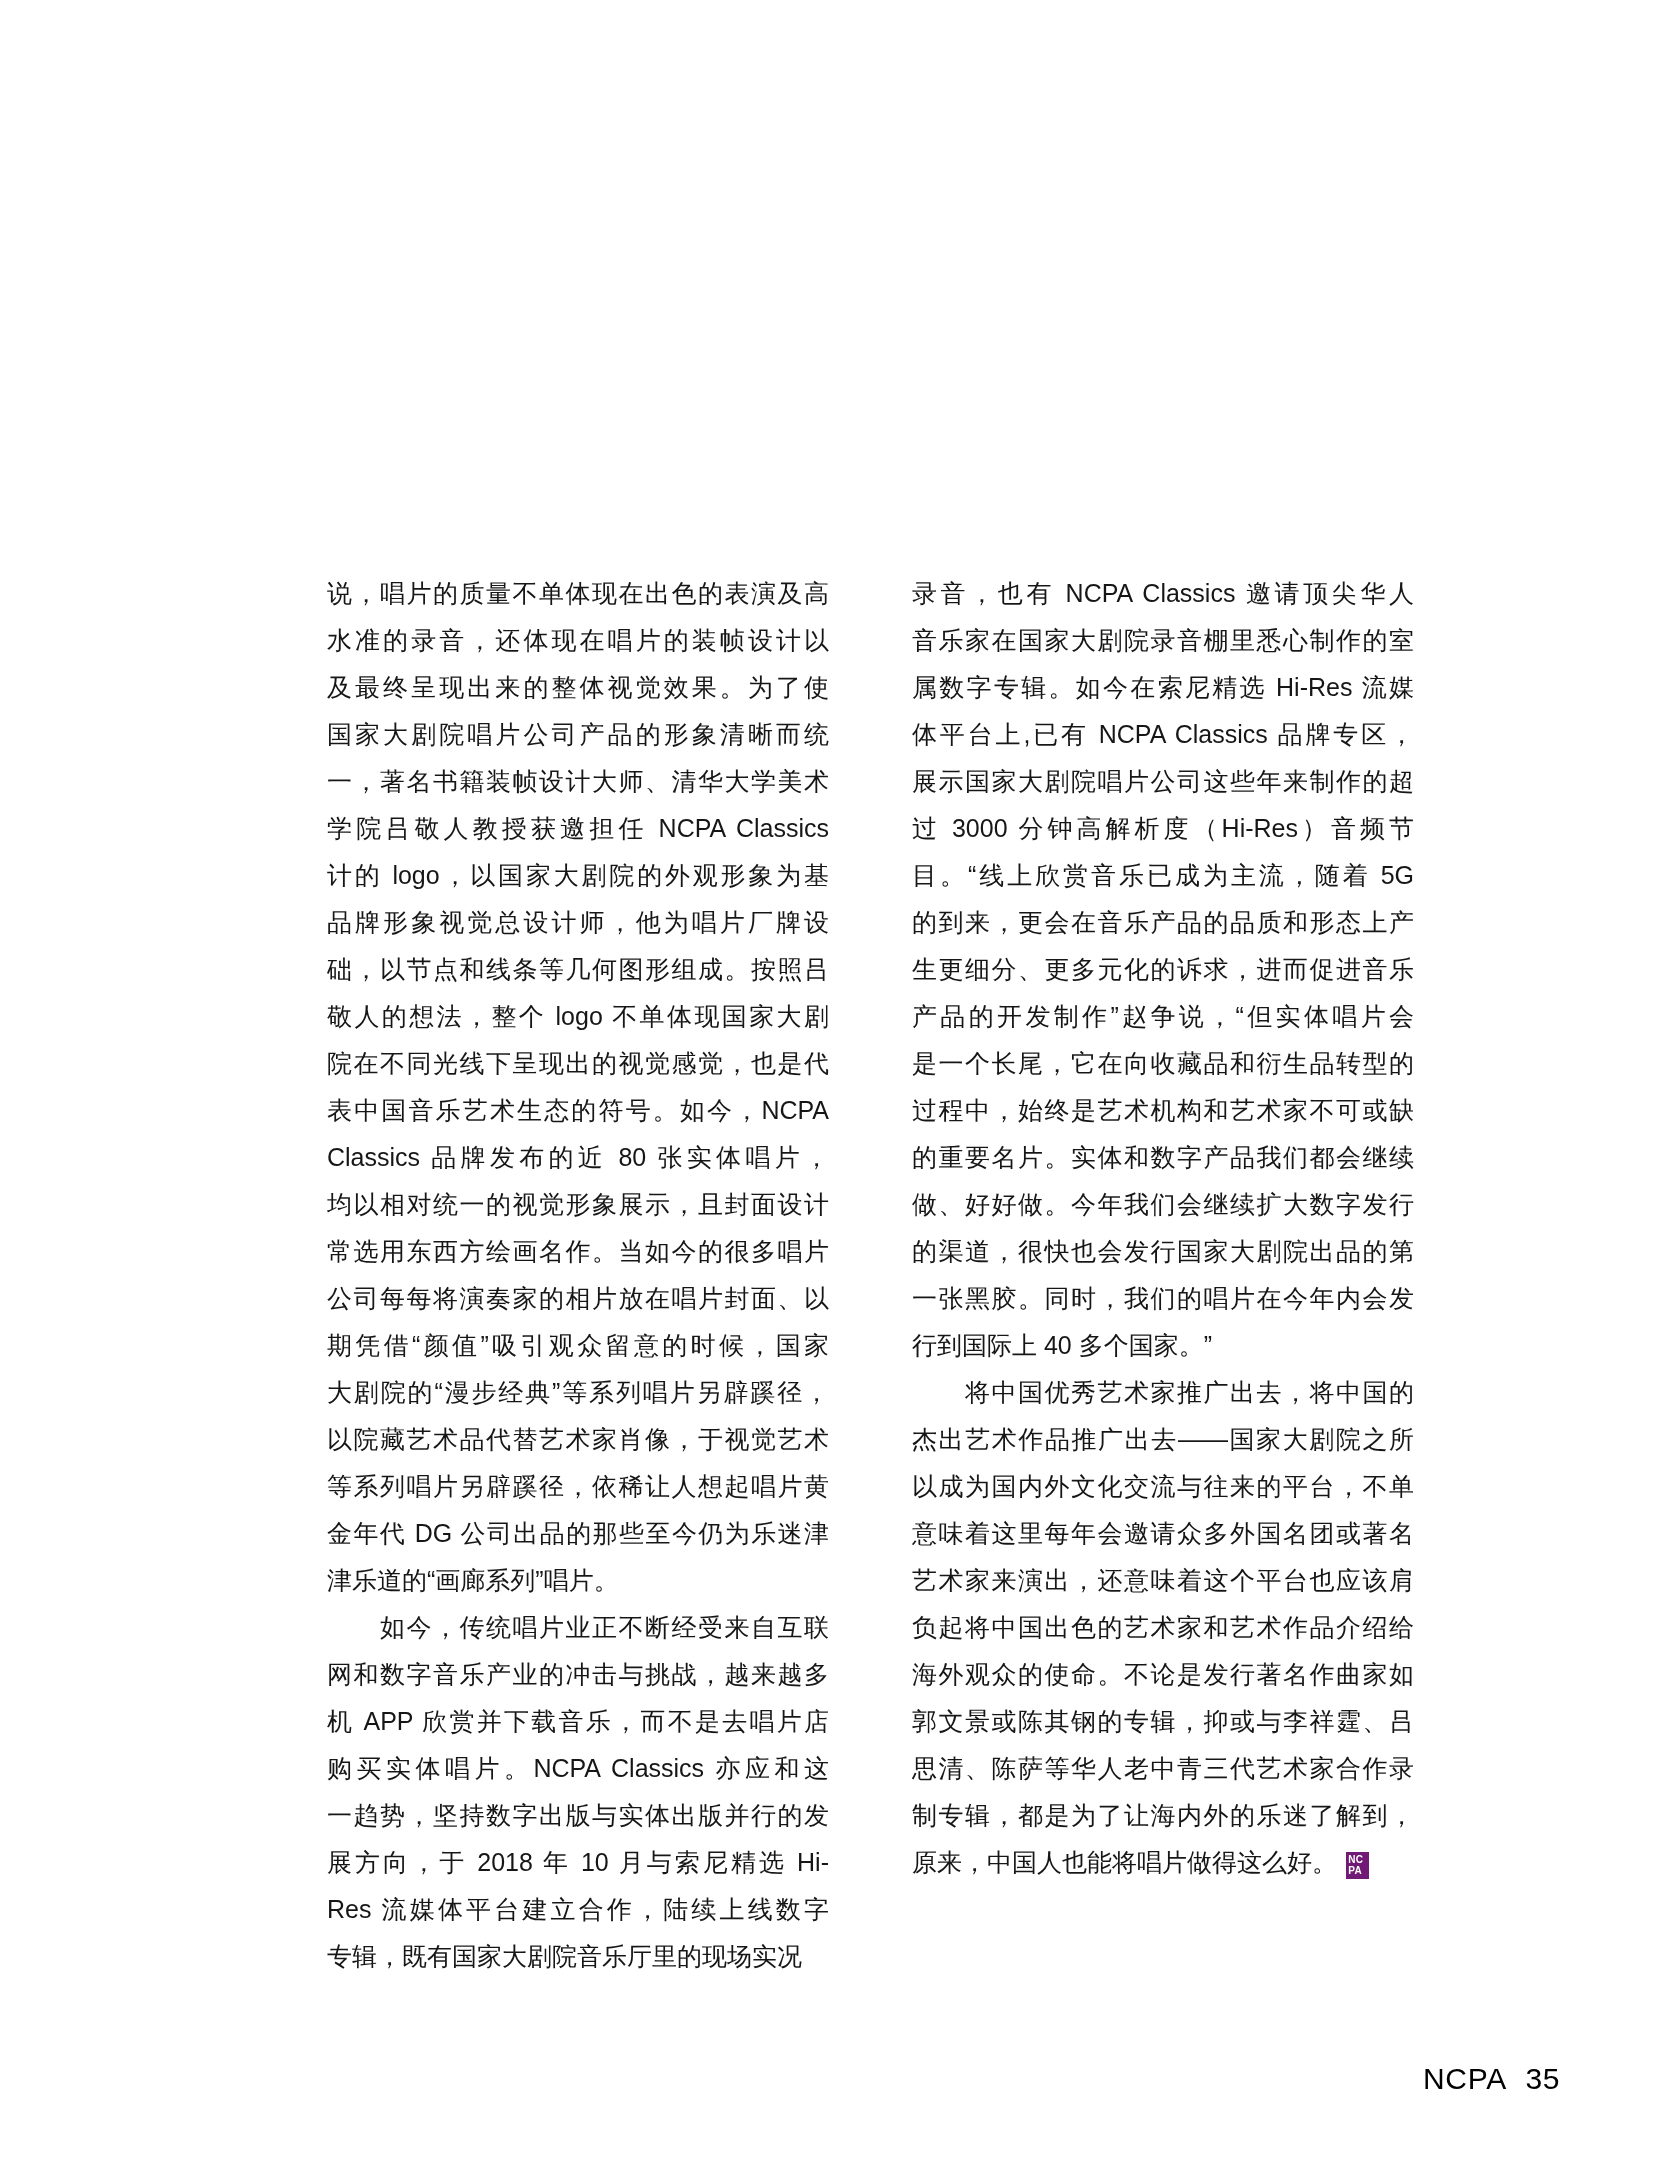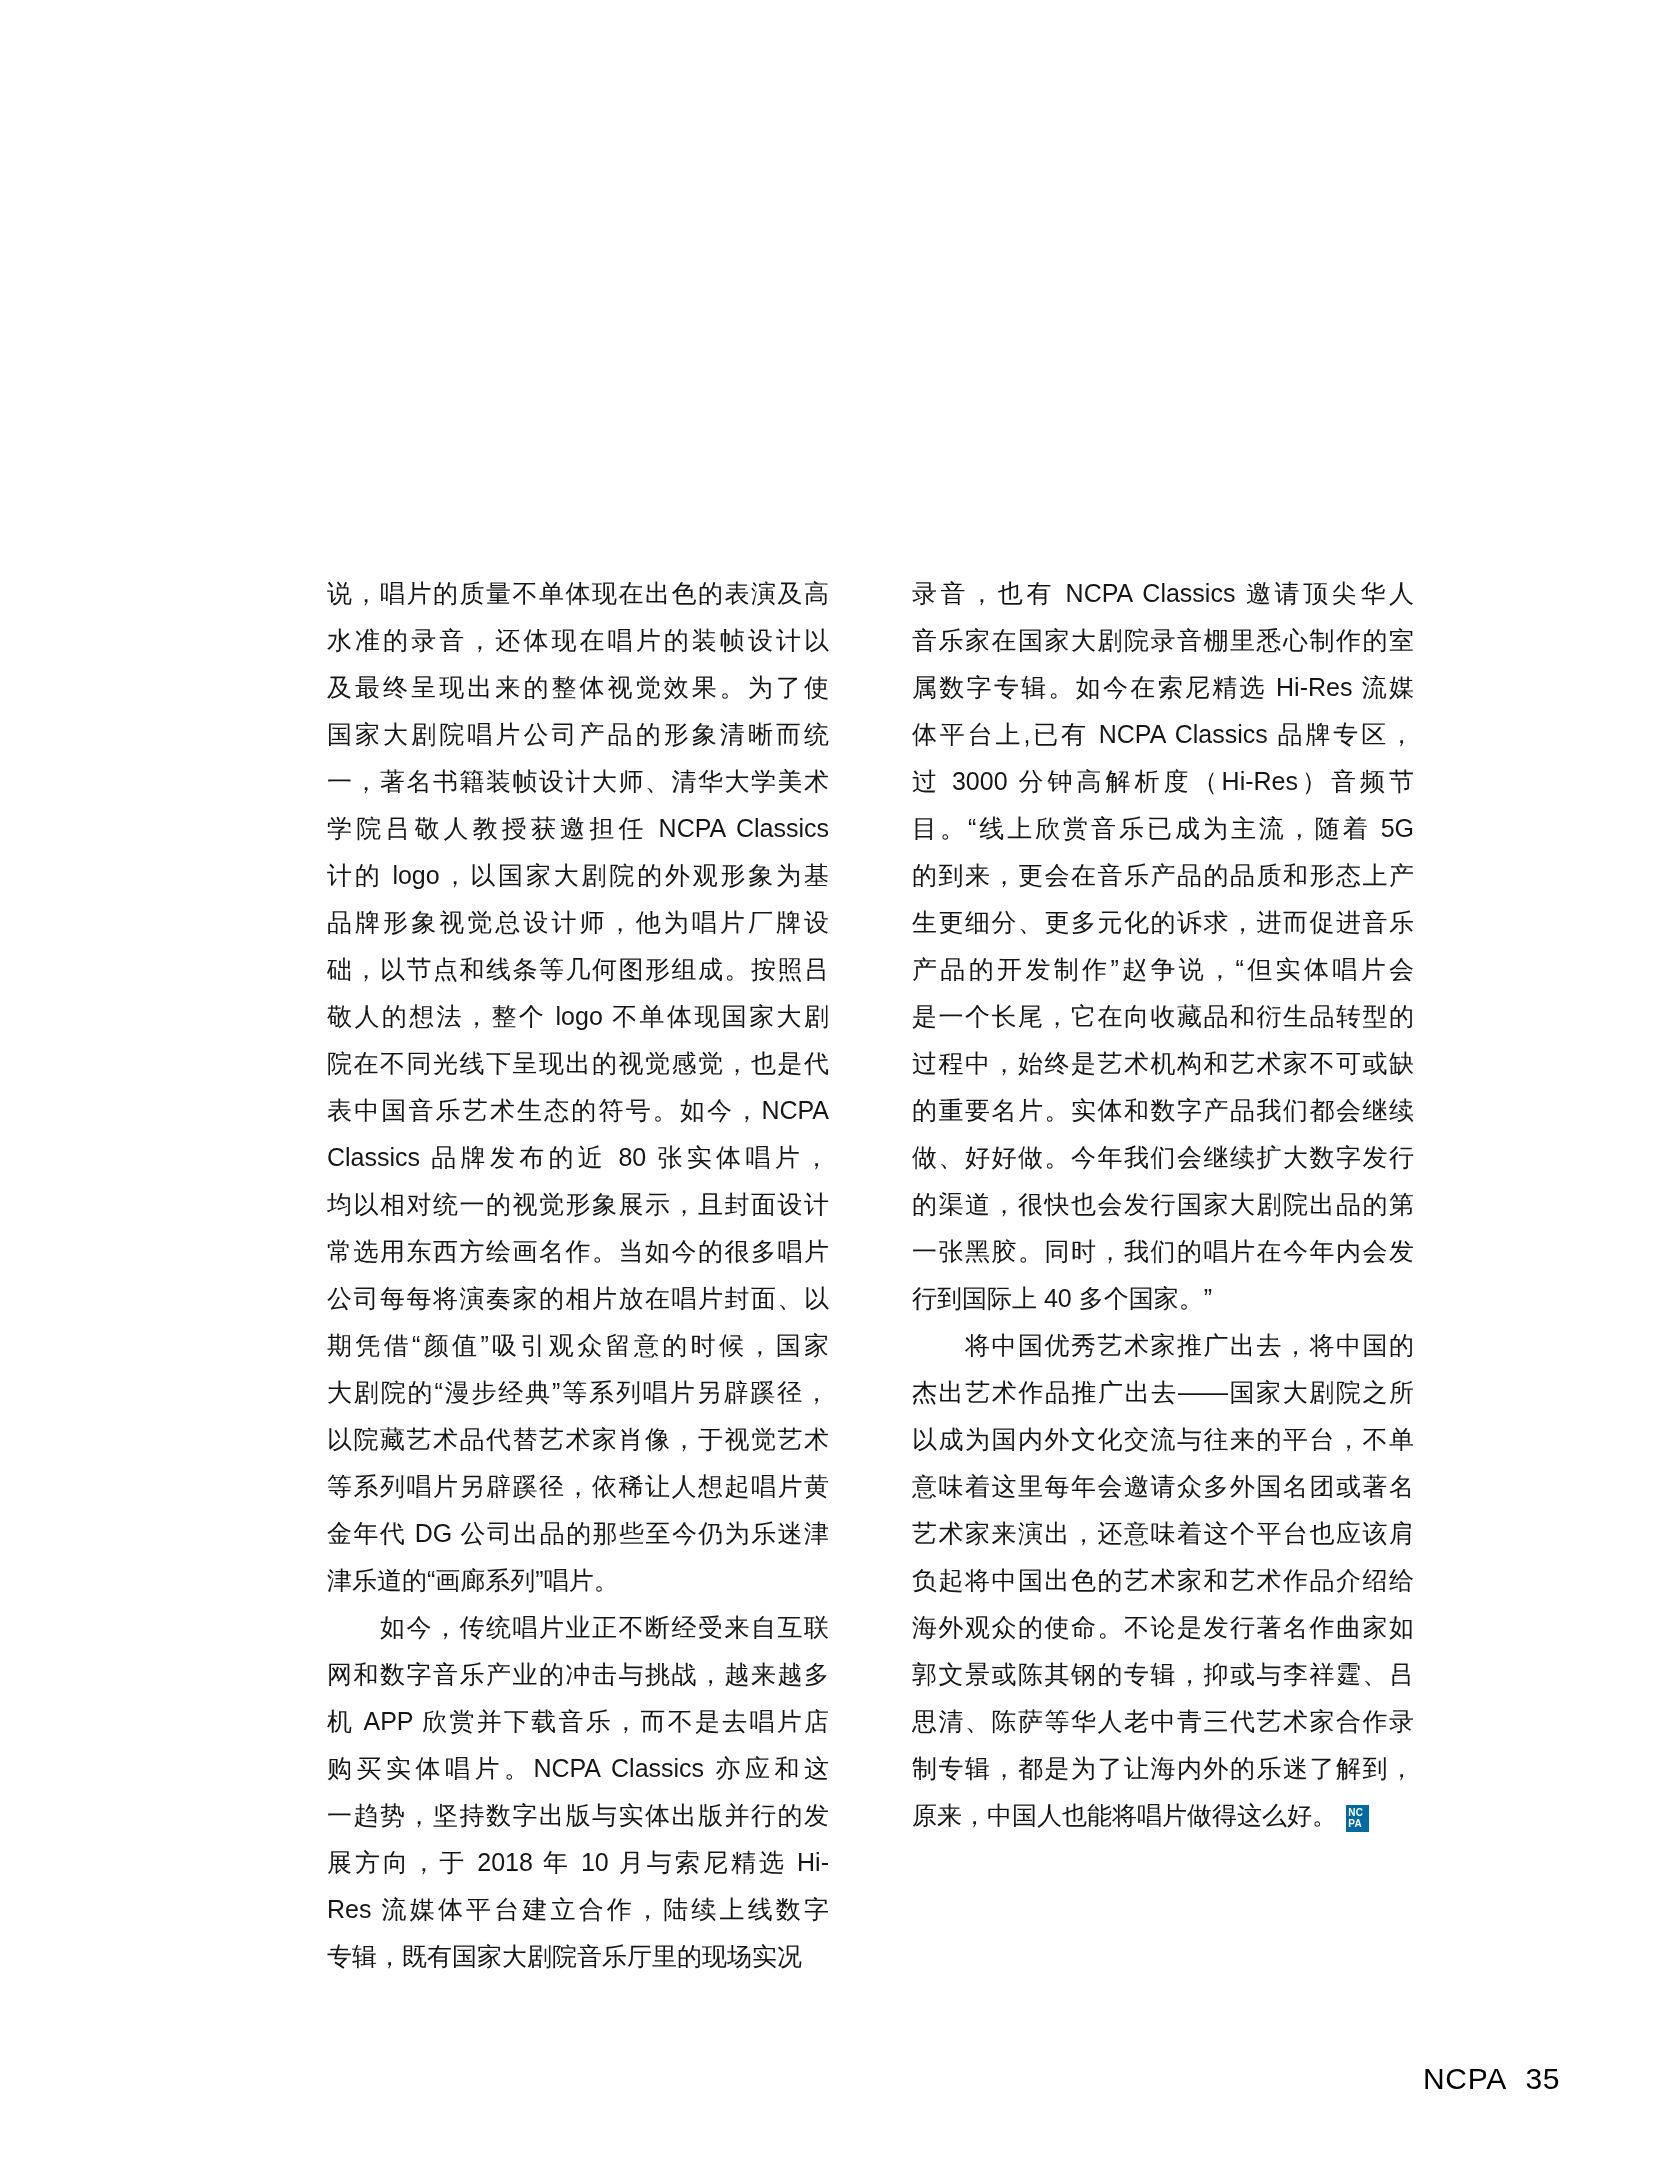--- a/index.html
+++ b/index.html
@@ -106,20 +106,21 @@
       <div class="line">一趋势，坚持数字出版与实体出版并行的发</div>
       <div class="line">展方向，于 2018 年 10 月与索尼精选 Hi-</div>
       <div class="line">Res 流媒体平台建立合作，陆续上线数字</div>
       <div class="line end">专辑，既有国家大剧院音乐厅里的现场实况</div>
     </div>
   <div class="column col-right" id="col-right">
       <div class="line">录音，也有 NCPA Classics 邀请顶尖华人</div>
       <div class="line">音乐家在国家大剧院录音棚里悉心制作的室</div>
       <div class="line">属数字专辑。如今在索尼精选 Hi-Res 流媒</div>
       <div class="line">体平台上,已有 NCPA Classics 品牌专区，</div>
+      <div class="line">展示国家大剧院唱片公司这些年来制作的超</div>
       <div class="line">过 3000 分钟高解析度（Hi-Res）音频节</div>
       <div class="line">目。“线上欣赏音乐已成为主流，随着 5G</div>
       <div class="line">的到来，更会在音乐产品的品质和形态上产</div>
       <div class="line">生更细分、更多元化的诉求，进而促进音乐</div>
       <div class="line">产品的开发制作”赵争说，“但实体唱片会</div>
       <div class="line">是一个长尾，它在向收藏品和衍生品转型的</div>
       <div class="line">过程中，始终是艺术机构和艺术家不可或缺</div>
       <div class="line">的重要名片。实体和数字产品我们都会继续</div>
       <div class="line">做、好好做。今年我们会继续扩大数字发行</div>
       <div class="line">的渠道，很快也会发行国家大剧院出品的第</div>
@@ -128,19 +129,19 @@
       <div class="line indent">将中国优秀艺术家推广出去，将中国的</div>
       <div class="line">杰出艺术作品推广出去——国家大剧院之所</div>
       <div class="line">以成为国内外文化交流与往来的平台，不单</div>
       <div class="line">意味着这里每年会邀请众多外国名团或著名</div>
       <div class="line">艺术家来演出，还意味着这个平台也应该肩</div>
       <div class="line">负起将中国出色的艺术家和艺术作品介绍给</div>
       <div class="line">海外观众的使命。不论是发行著名作曲家如</div>
       <div class="line">郭文景或陈其钢的专辑，抑或与李祥霆、吕</div>
       <div class="line">思清、陈萨等华人老中青三代艺术家合作录</div>
       <div class="line">制专辑，都是为了让海内外的乐迷了解到，</div>
-      <div class="line end">原来，中国人也能将唱片做得这么好。<span class="stamp" style="background: #0369a1;"><span>NC</span><span>PA</span></span></div>
+      <div class="line end">原来，中国人也能将唱片做得这么好。<span class="stamp" style="background: #701a75;"><span>NC</span><span>PA</span></span></div>
     </div>
   <div class="footer">
     <span>NCPA</span><span class="pagenum">35</span>
   </div>
 </div>
 
 
 </body></html>

